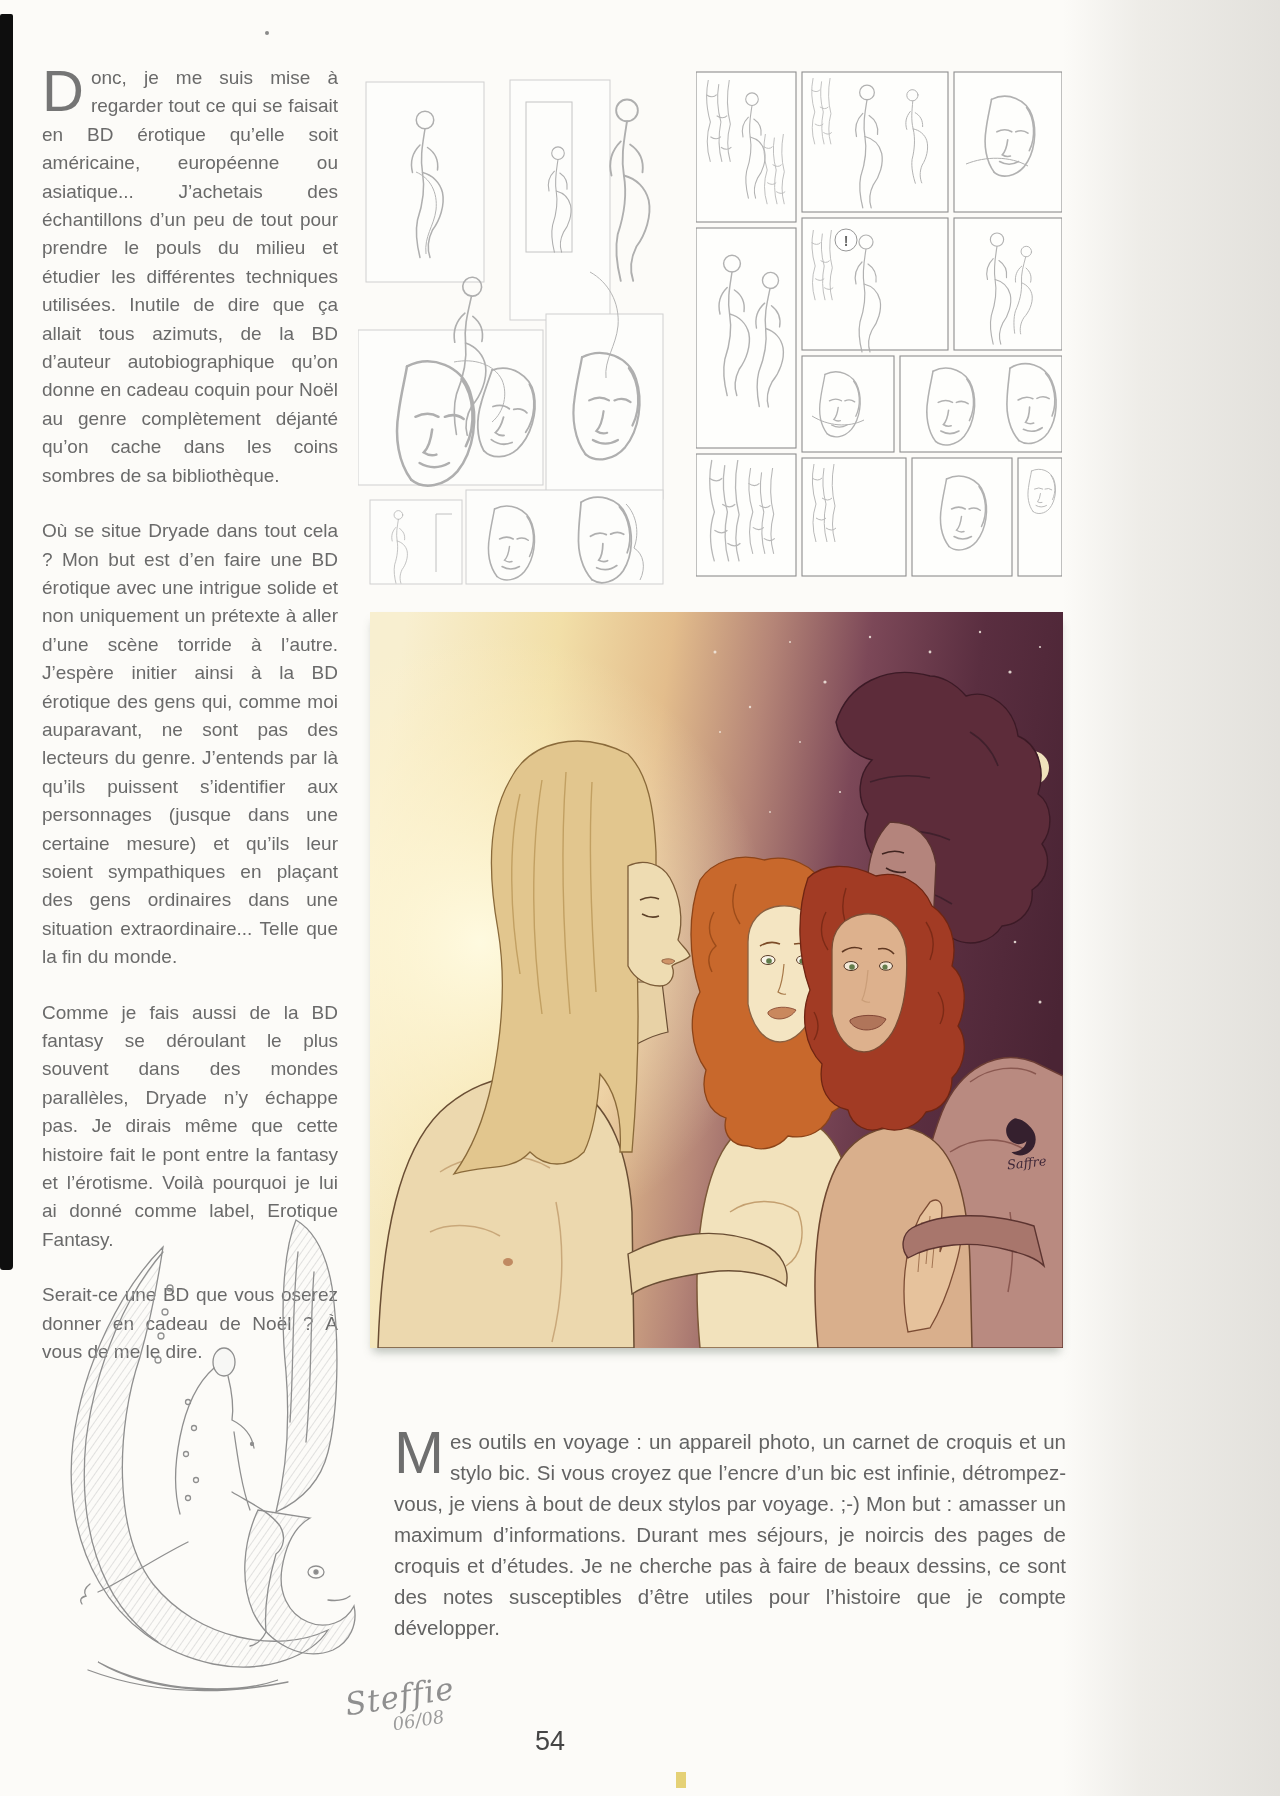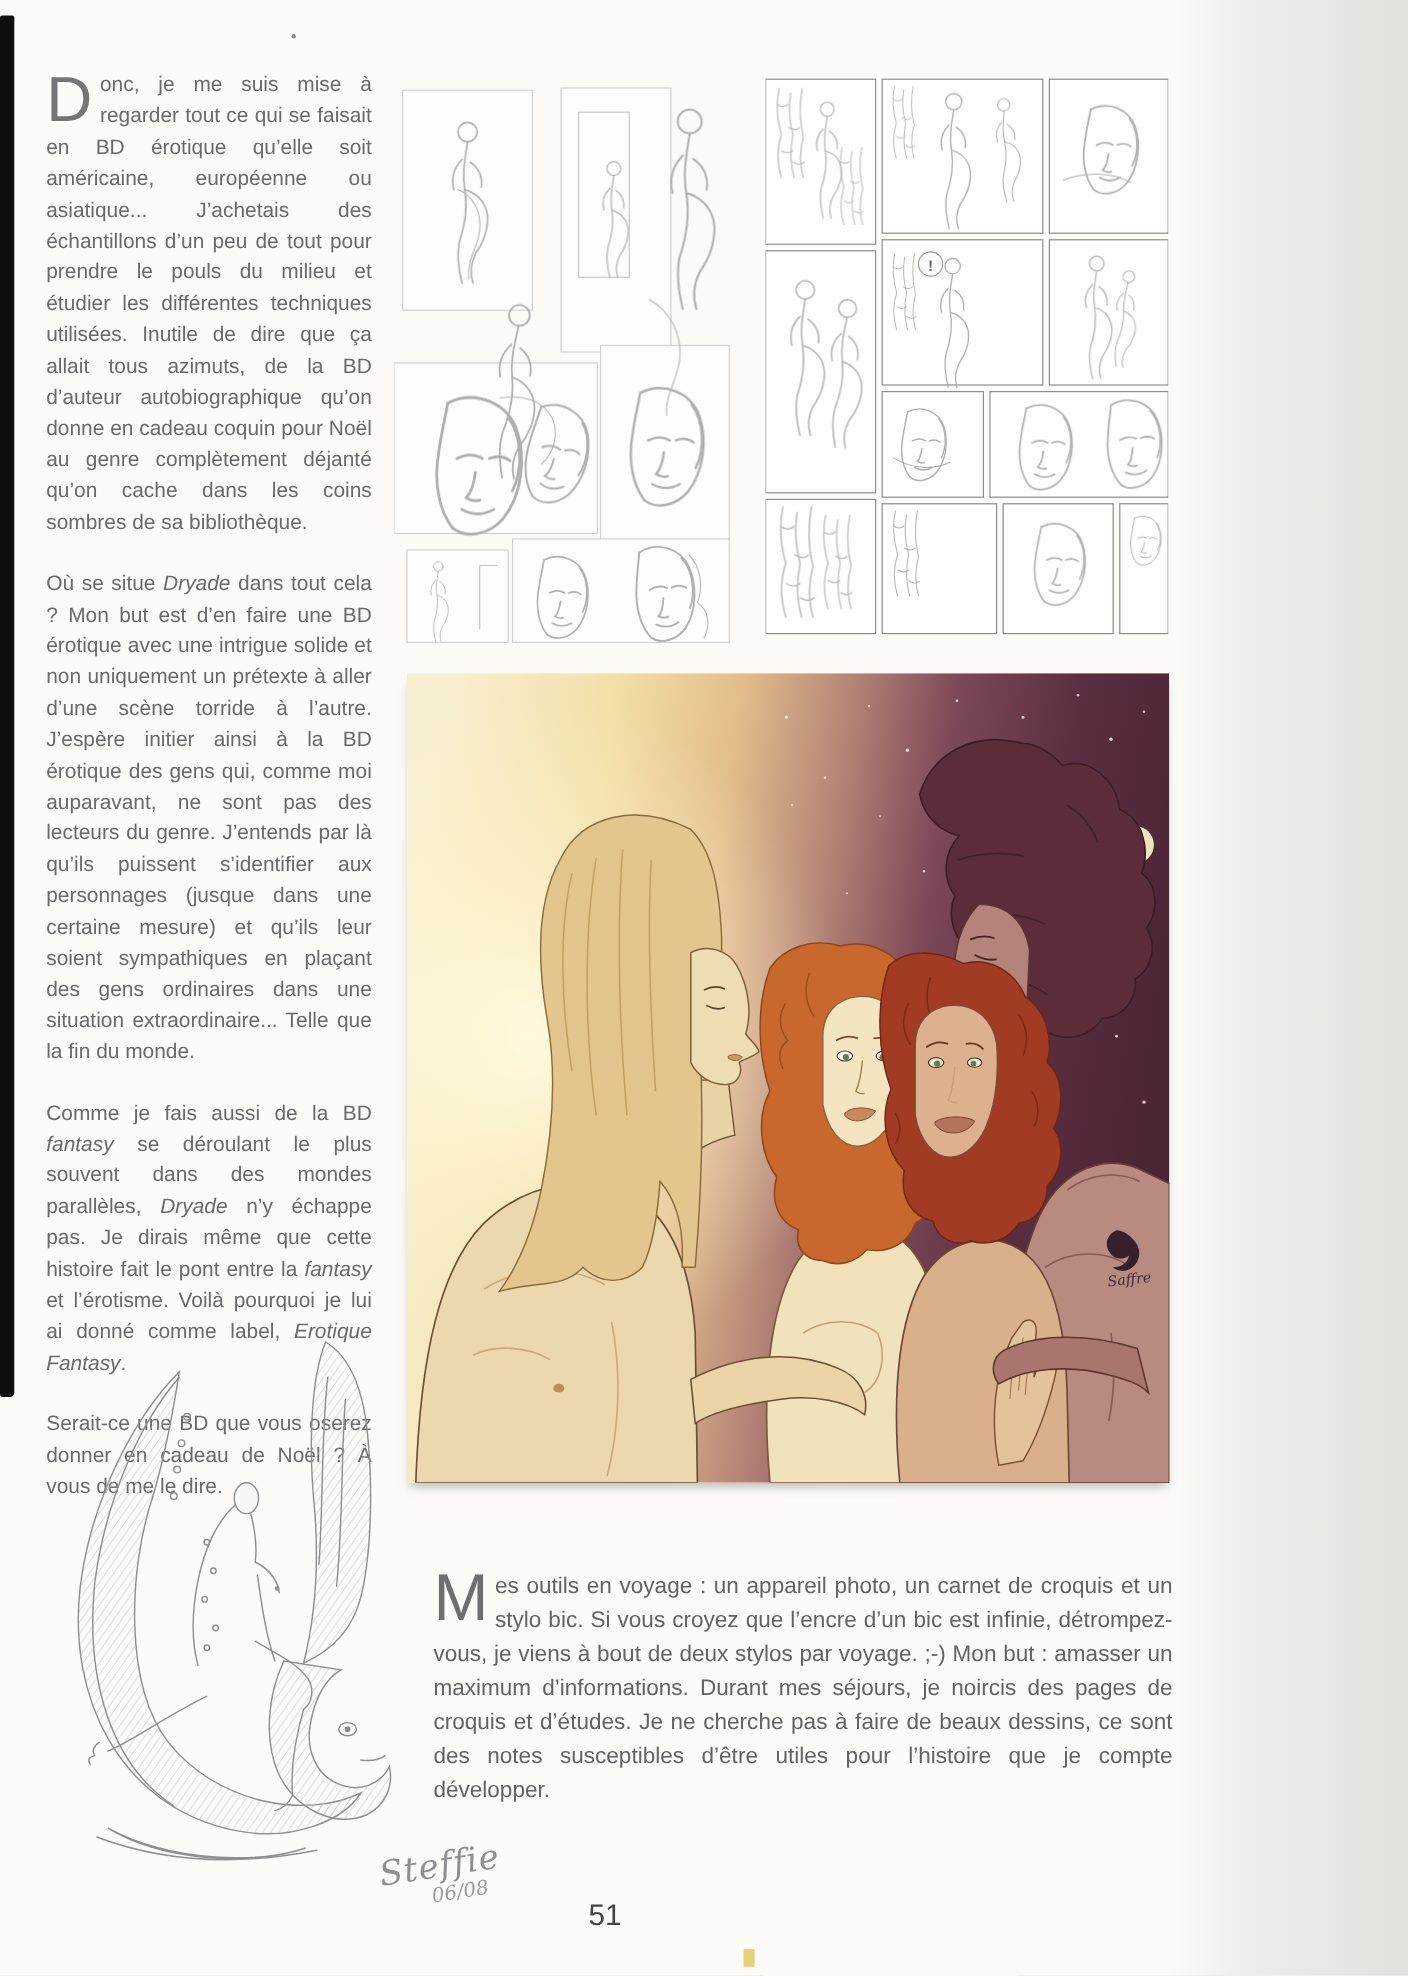--- a/index.html
+++ b/index.html
@@ -8,21 +8,21 @@
   .right-shade{position:absolute;left:1063px;top:0;width:217px;height:1796px;pointer-events:none;
         background:linear-gradient(90deg, rgba(205,202,194,0) 0%, rgba(202,199,191,.28) 35%, rgba(196,193,186,.45) 100%);}
   .left-bar{position:absolute;left:0;top:14px;width:13px;height:1256px;background:#0e0e0e;border-radius:2px 2px 4px 3px;}
   .speck{position:absolute;left:265px;top:31px;width:4px;height:4px;border-radius:50%;background:#8a8a8a;}
   .corner-mark{position:absolute;left:676px;top:1772px;width:10px;height:16px;background:#e0c95f;opacity:.85;}
 
   .col-left{position:absolute;left:42px;top:64px;width:296px;color:#6a6a6a;font-size:19px;
         line-height:28.4px;text-align:justify;}
   .col-left p{margin:0 0 27px 0;}
   .dropcap{float:left;font-size:58px;line-height:44px;padding:5px 7px 0 0;color:#757575;}
-  .it{font-style:italic;}
+  .it{}
 
   .sketch-collage{position:absolute;left:358px;top:62px;width:307px;height:524px;}
   .comic-grid{position:absolute;left:696px;top:64px;width:366px;height:514px;}
   .color-art{position:absolute;left:370px;top:612px;width:693px;height:736px;
         box-shadow:0 7px 9px -3px rgba(105,118,104,.45);}
   .boat-sketch{position:absolute;left:28px;top:1192px;width:348px;height:532px;}
 
   .sketch-sig{position:absolute;left:346px;top:1678px;color:#8f8f8f;
         font-family:"DejaVu Serif", serif;font-style:italic;transform:rotate(-9deg);}
   .sketch-sig .name{font-size:31px;letter-spacing:1px;}
@@ -312,14 +312,14 @@
 
   <div class="sketch-sig">
     <span class="name">Steffie</span>
     <span class="date">06/08</span>
   </div>
 
   <div class="note">
     <span class="dropcap">M</span><span>es outils en voyage : un appareil photo, un carnet de croquis et un stylo bic. Si vous croyez que l’encre d’un bic est infinie, détrompez-vous, je viens à bout de deux stylos par voyage. ;-) Mon but : amasser un maximum d’informations. Durant mes séjours, je noircis des pages de croquis et d’études. Je ne cherche pas à faire de beaux dessins, ce sont des notes susceptibles d’être utiles pour l’histoire que je compte développer.</span>
   </div>
 
-  <div class="pageno">51</div>
+  <div class="pageno">54</div>
 </div>
 
 </body></html>

